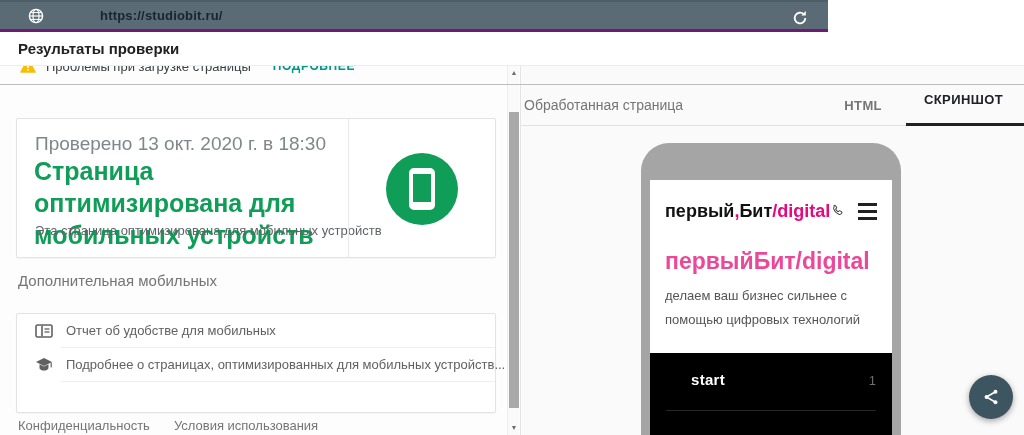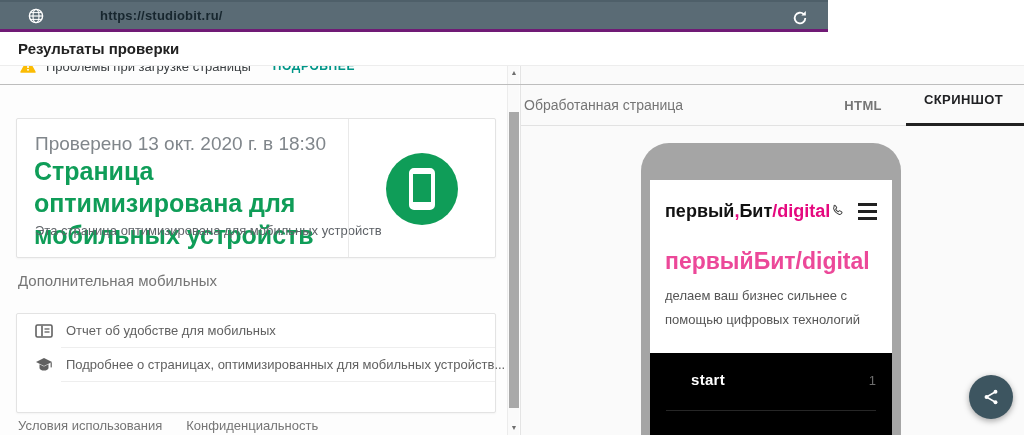--- a/index.html
+++ b/index.html
@@ -193,22 +193,22 @@
         <path d="M9 1 L17 5 L9 9 L1 5 Z" fill="#616161"></path>
         <path d="M4.5 7.2 V11 c0 1.4 2 2.6 4.5 2.6 s4.5 -1.2 4.5 -2.6 V7.2 L9 9.5 Z" fill="#616161"></path>
         <rect x="15.6" y="5.4" width="1.2" height="5" fill="#616161"></rect>
       </svg>
       <span class="lbl">Подробнее о страницах, оптимизированных для мобильных устройств...</span>
     </div>
     <div class="info-sep"></div>
   </div>
 
   <div class="left-footer">
+    <span>Конфиденциальность</span>
     <span>Условия использования</span>
-    <span>Конфиденциальность</span>
   </div>
 
   <div class="scrollbar">
     <div class="sb-btn sb-up">▲</div>
     <div class="sb-thumb"></div>
     <div class="sb-btn sb-down">▼</div>
   </div>
 </div>
 
 <div class="right-panel">

